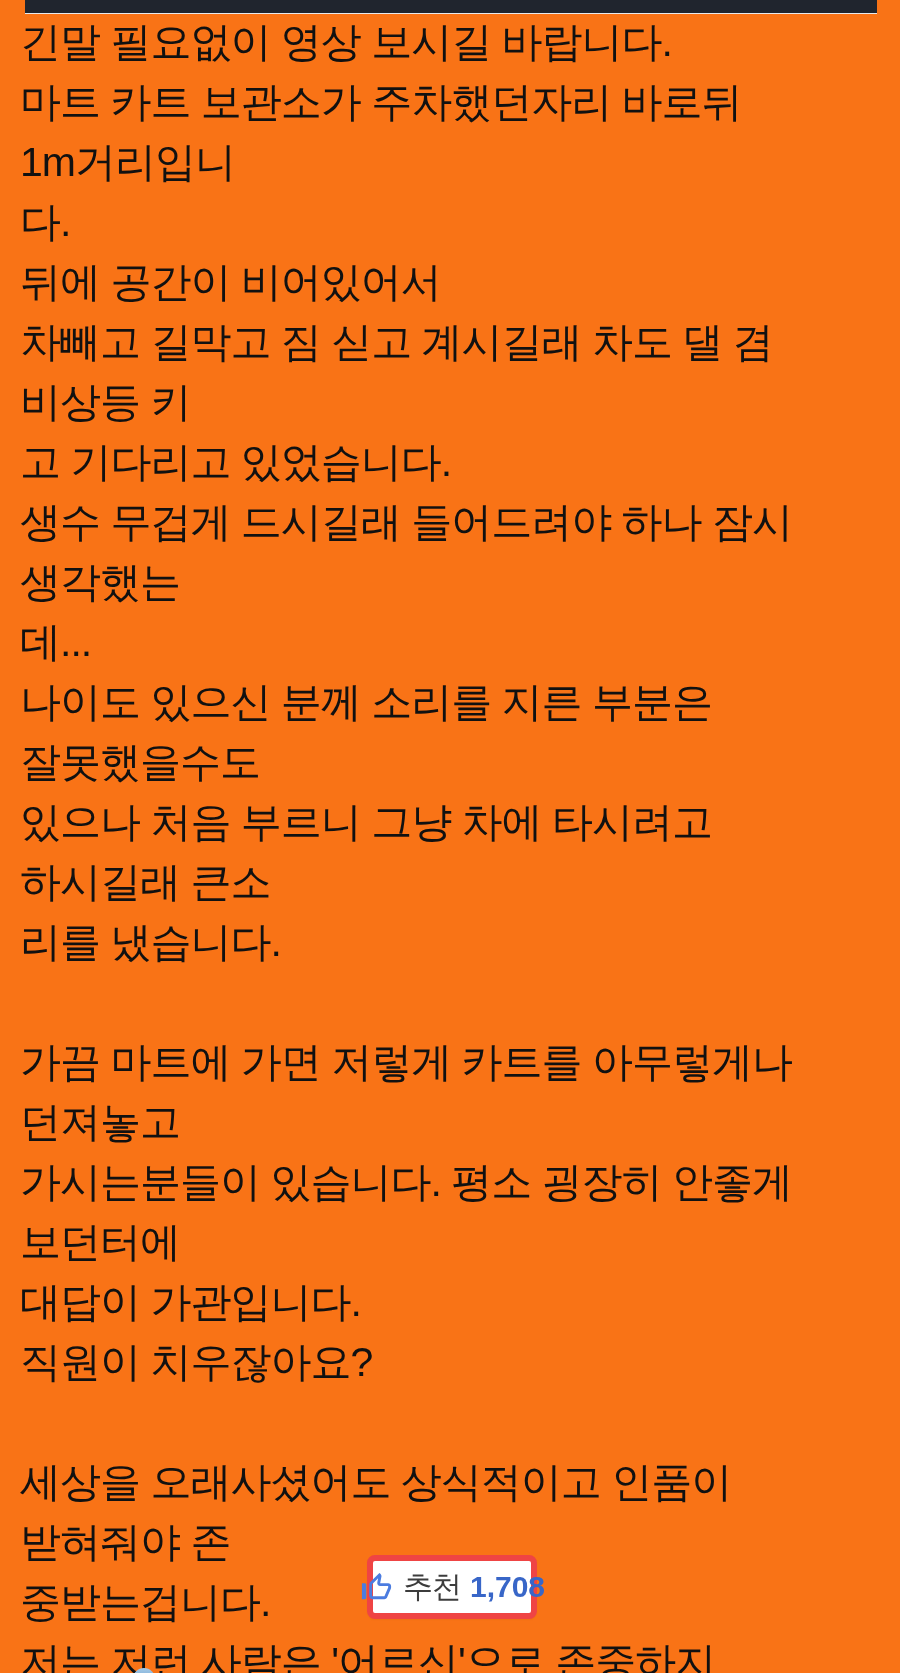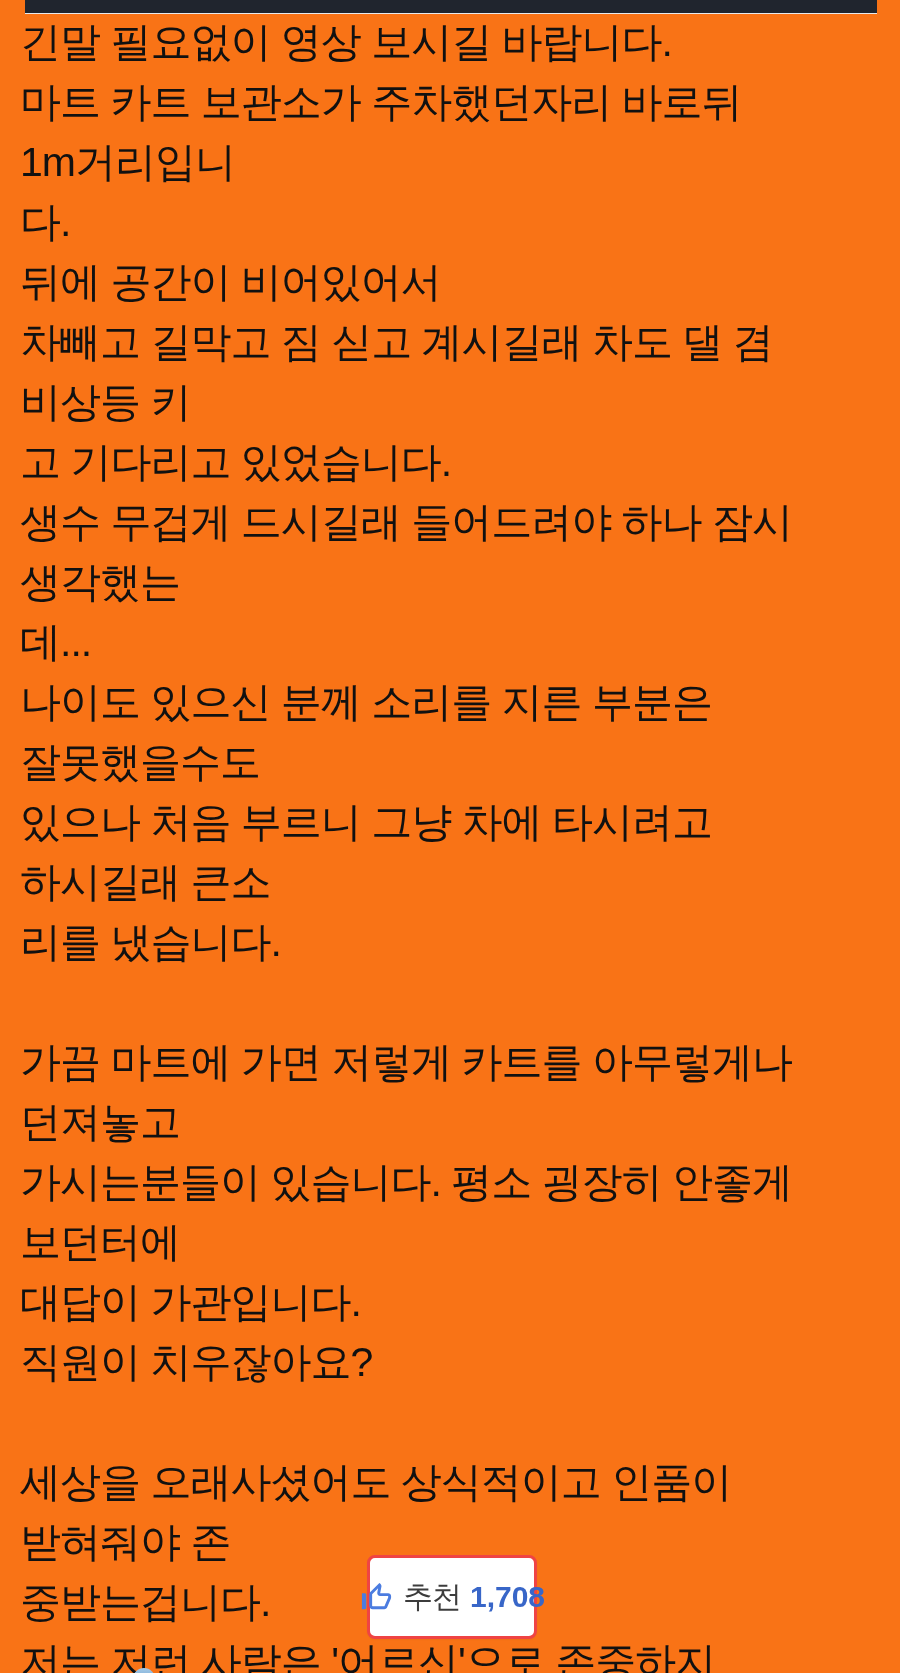--- a/index.html
+++ b/index.html
@@ -37,24 +37,24 @@
     word-break: keep-all;
     overflow-wrap: break-word;
   }
 
   
   .vote-button {
     position: absolute;
     left: 367px;
     top: 1555px;
     width: 170px;
-    height: 84px;
+    height: 64px;
     box-sizing: border-box;
     background: #ffffff;
-    border: 3px solid #ef4444;
+    border: 6px solid #ef4444;
     border-radius: 8px;
     box-shadow: 0 1px 2px rgba(0,0,0,0.04);
     display: flex;
     align-items: center;
     justify-content: center;
     gap: 9px;
     cursor: pointer;
     padding: 0;
   }
   .vote-button .thumb-icon {

